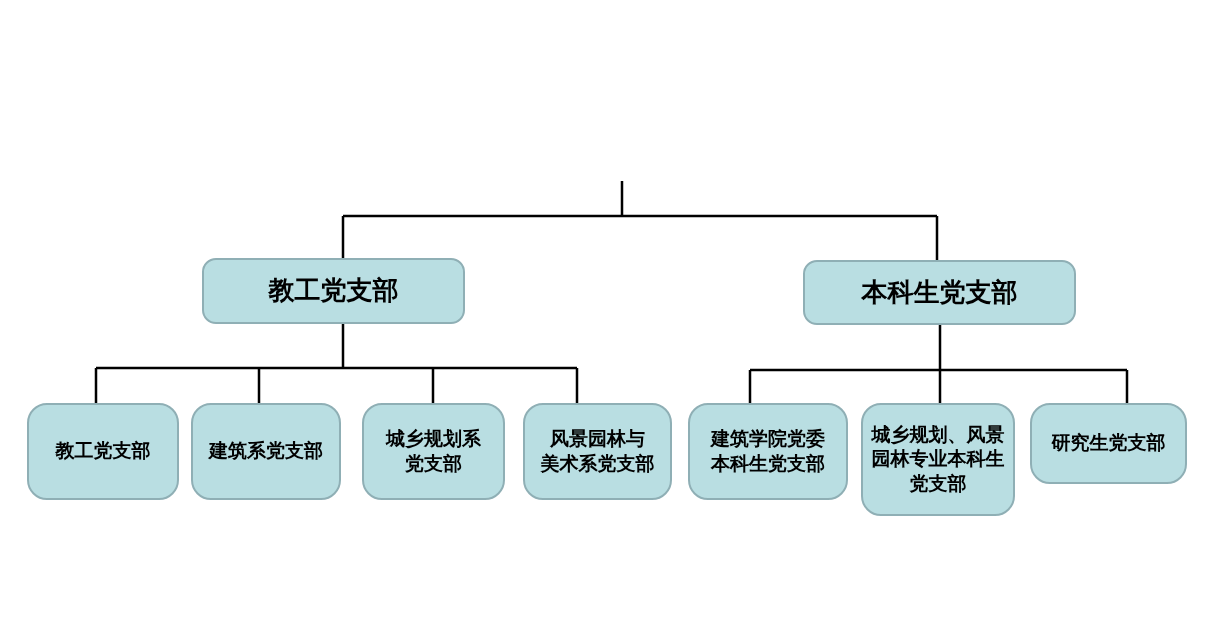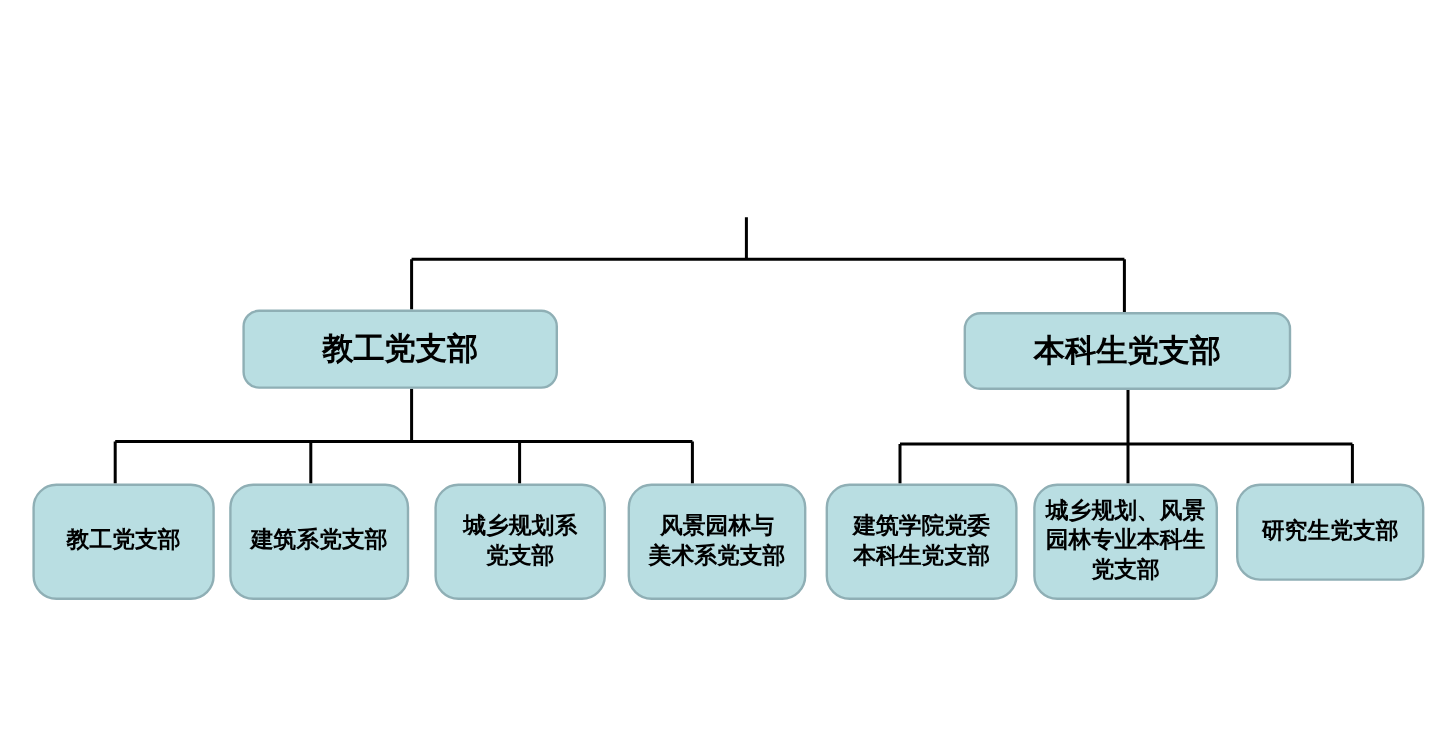--- a/index.html
+++ b/index.html
@@ -80,21 +80,21 @@
   </div>
   <div class="node node-leaf" style="left:523px; top:403px; width:149px; height:97px;align-items:center;">
     <span class="node-label">风景园林与
 美术系党支部</span>
   </div>
 
   <div class="node node-leaf" style="left:688px; top:403px; width:160px; height:97px;">
     <span class="node-label">建筑学院党委
 本科生党支部</span>
   </div>
-  <div class="node node-leaf" style="left:861px; top:403px; width:154px; height:97px;">
+  <div class="node node-leaf" style="left:861px; top:403px; width:154px; height:113px;">
     <span class="node-label">城乡规划、风景
 园林专业本科生
 党支部</span>
   </div>
   <div class="node node-leaf" style="left:1030px; top:403px; width:157px; height:81px;">
     <span class="node-label">研究生党支部</span>
   </div>
 
 </div>
 

